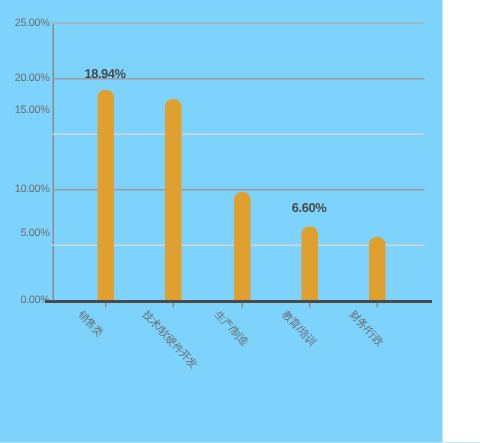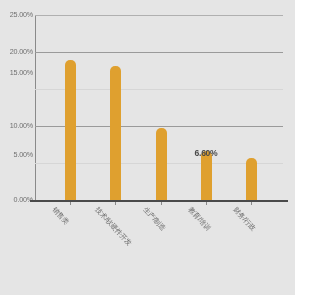--- a/index.html
+++ b/index.html
@@ -11,21 +11,21 @@
     width: 295px;
     height: 295px;
     font-family: "Liberation Sans", sans-serif;
     overflow: hidden;
   }
 
   #chart-root {
     position: relative;
     width: 295px;
     height: 295px;
-    background: #e5e5e5;
+    background: #7dd3fc;
   }
 
   
   
   #plot-area {
     position: absolute;
     left: 35px;
     top: 15px;
     width: 248px;
     height: 185px;
@@ -145,21 +145,22 @@
     <div class="gridline" style="top:74px;"></div>
     <div class="gridline strong" style="top:111px;"></div>
     <div class="gridline" style="top:148px;"></div>
 
     <div class="bar" style="left:30px;  height:140.2px;"></div>
     <div class="bar" style="left:75px;  height:134.5px;"></div>
     <div class="bar" style="left:121px; height:71.9px;"></div>
     <div class="bar" style="left:166px; height:48.8px;"></div>
     <div class="bar" style="left:211px; height:42.0px;"></div>
 
-    <div class="data-label" style="left:151px; top:133px;">6.60%</div>
+    <div class="data-label" style="left:15px;  top:29px;">18.94%</div>
+    <div class="data-label" style="left:151px; top:118px;">6.60%</div>
   </div>
 
   <div id="x-axis-line"></div>
 
   <div id="x-ticks">
     <div class="x-tick" style="left:70px;"></div>
     <div class="x-tick" style="left:115px;"></div>
     <div class="x-tick" style="left:161px;"></div>
     <div class="x-tick" style="left:206px;"></div>
     <div class="x-tick" style="left:251px;"></div>

